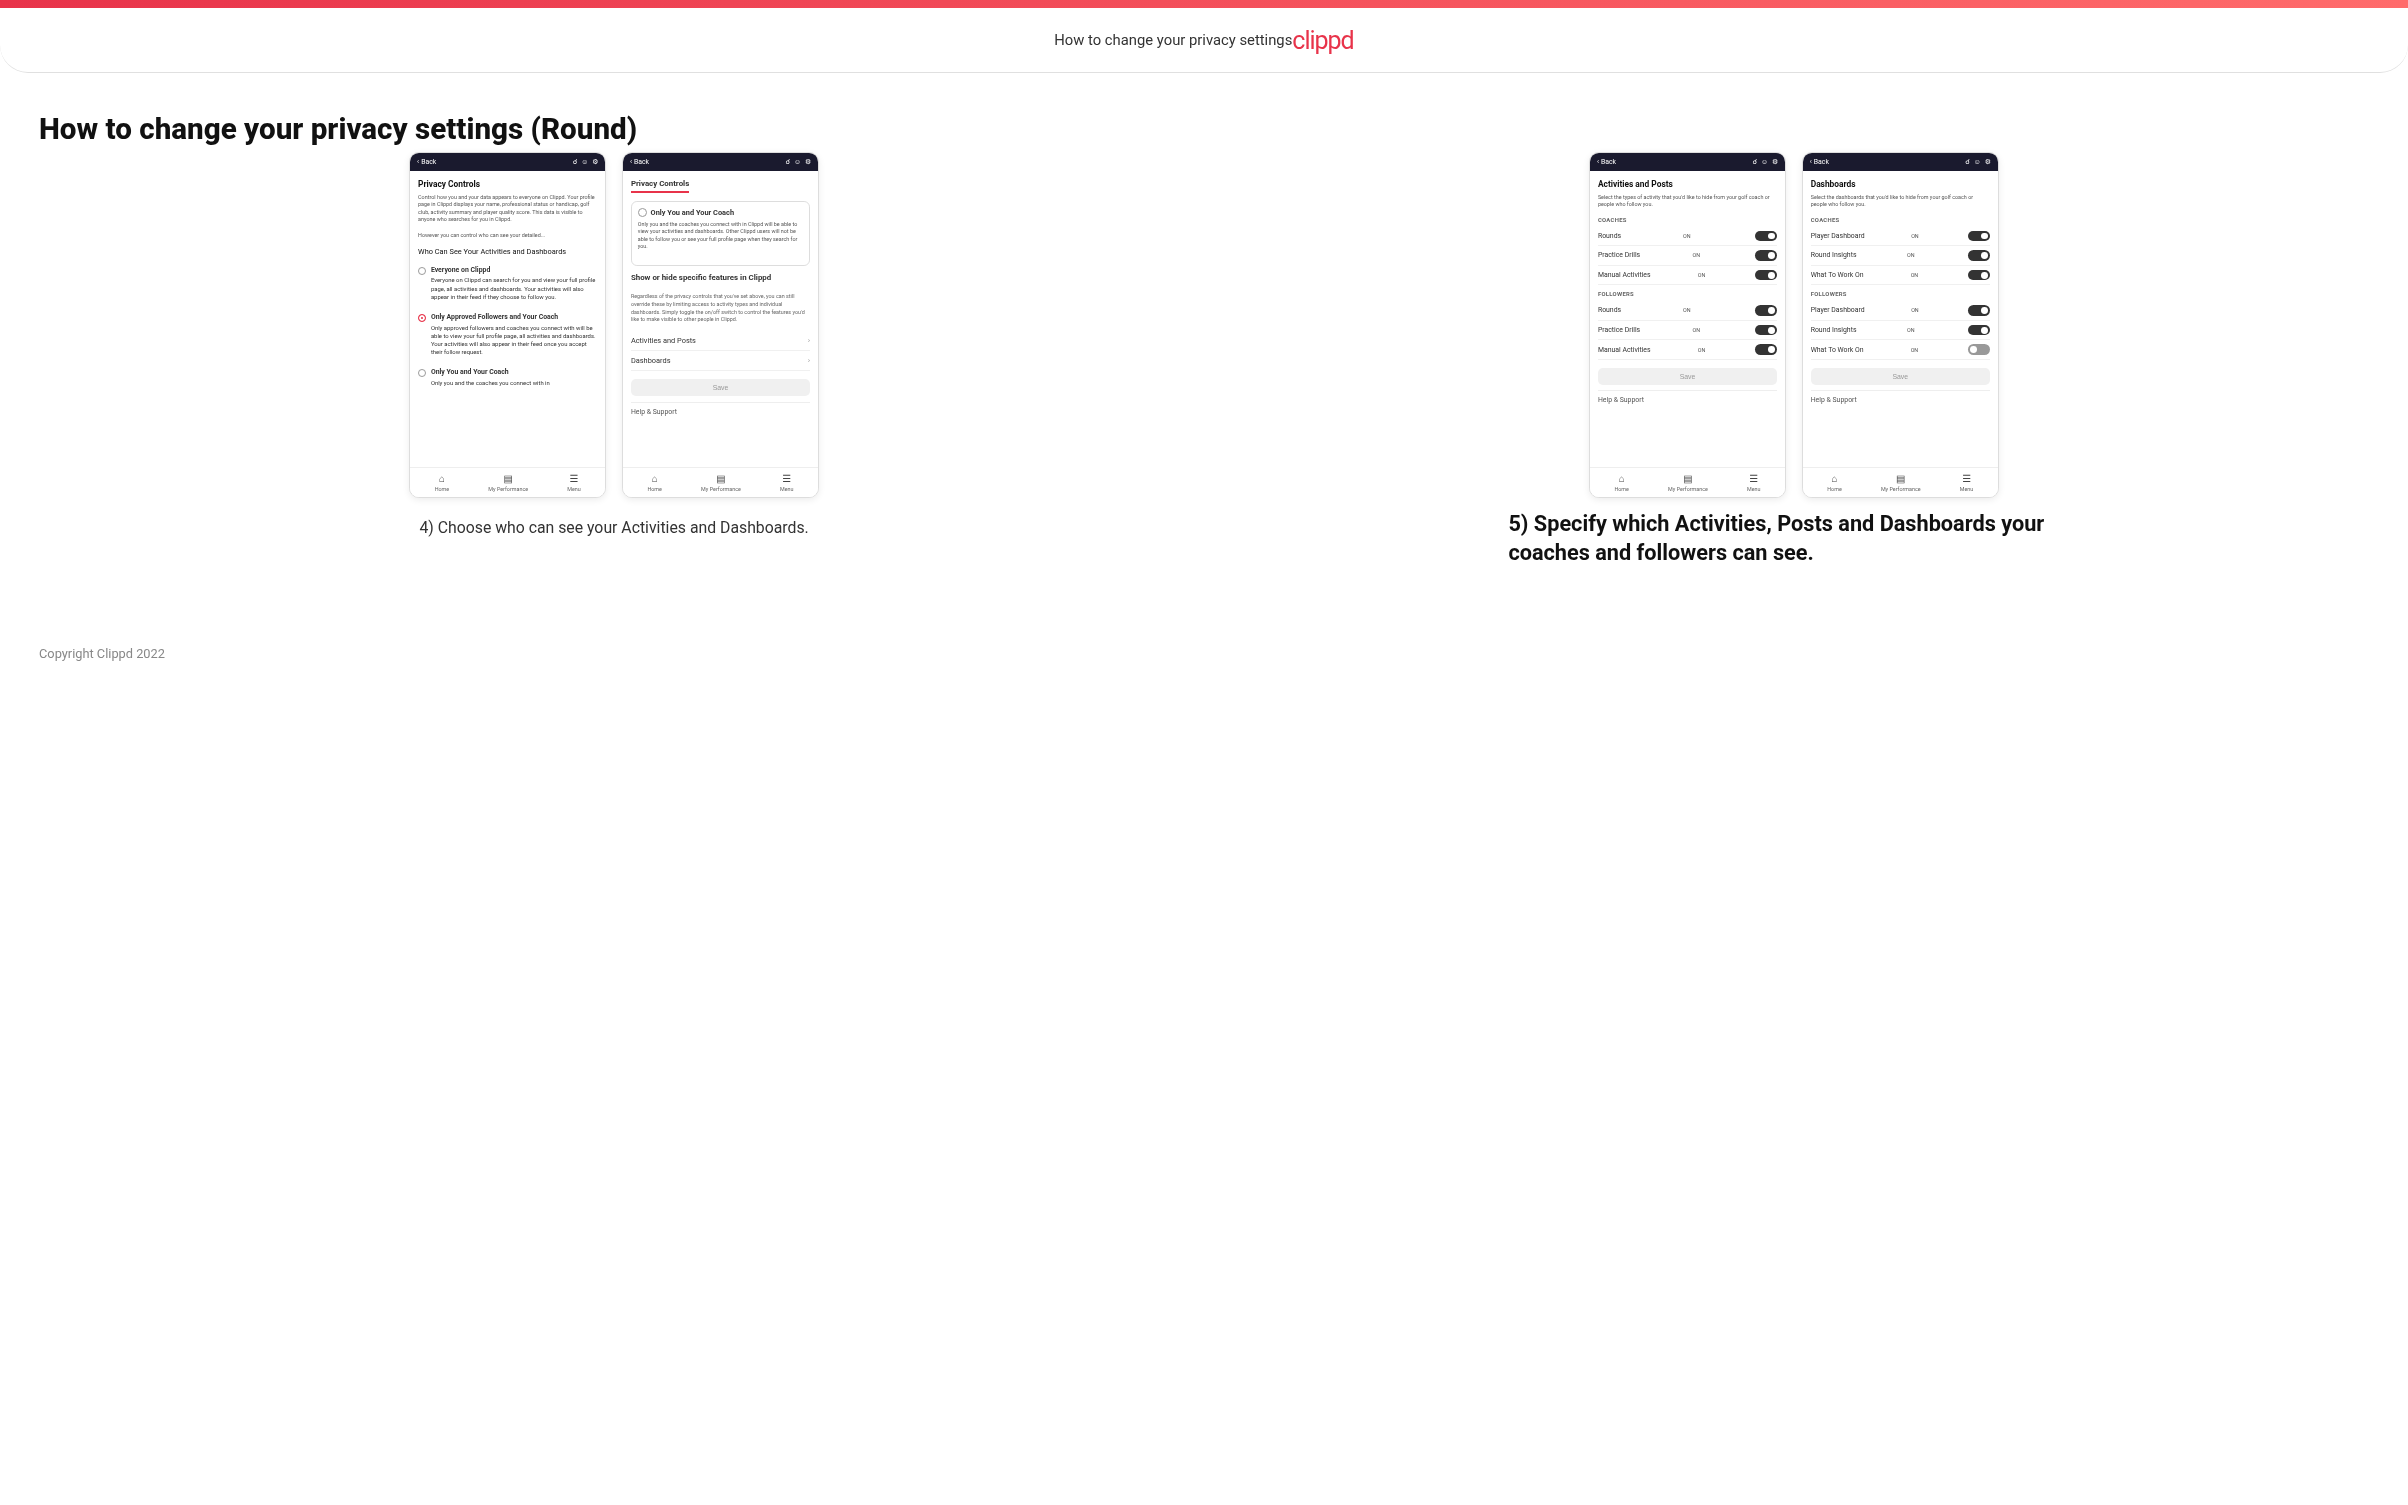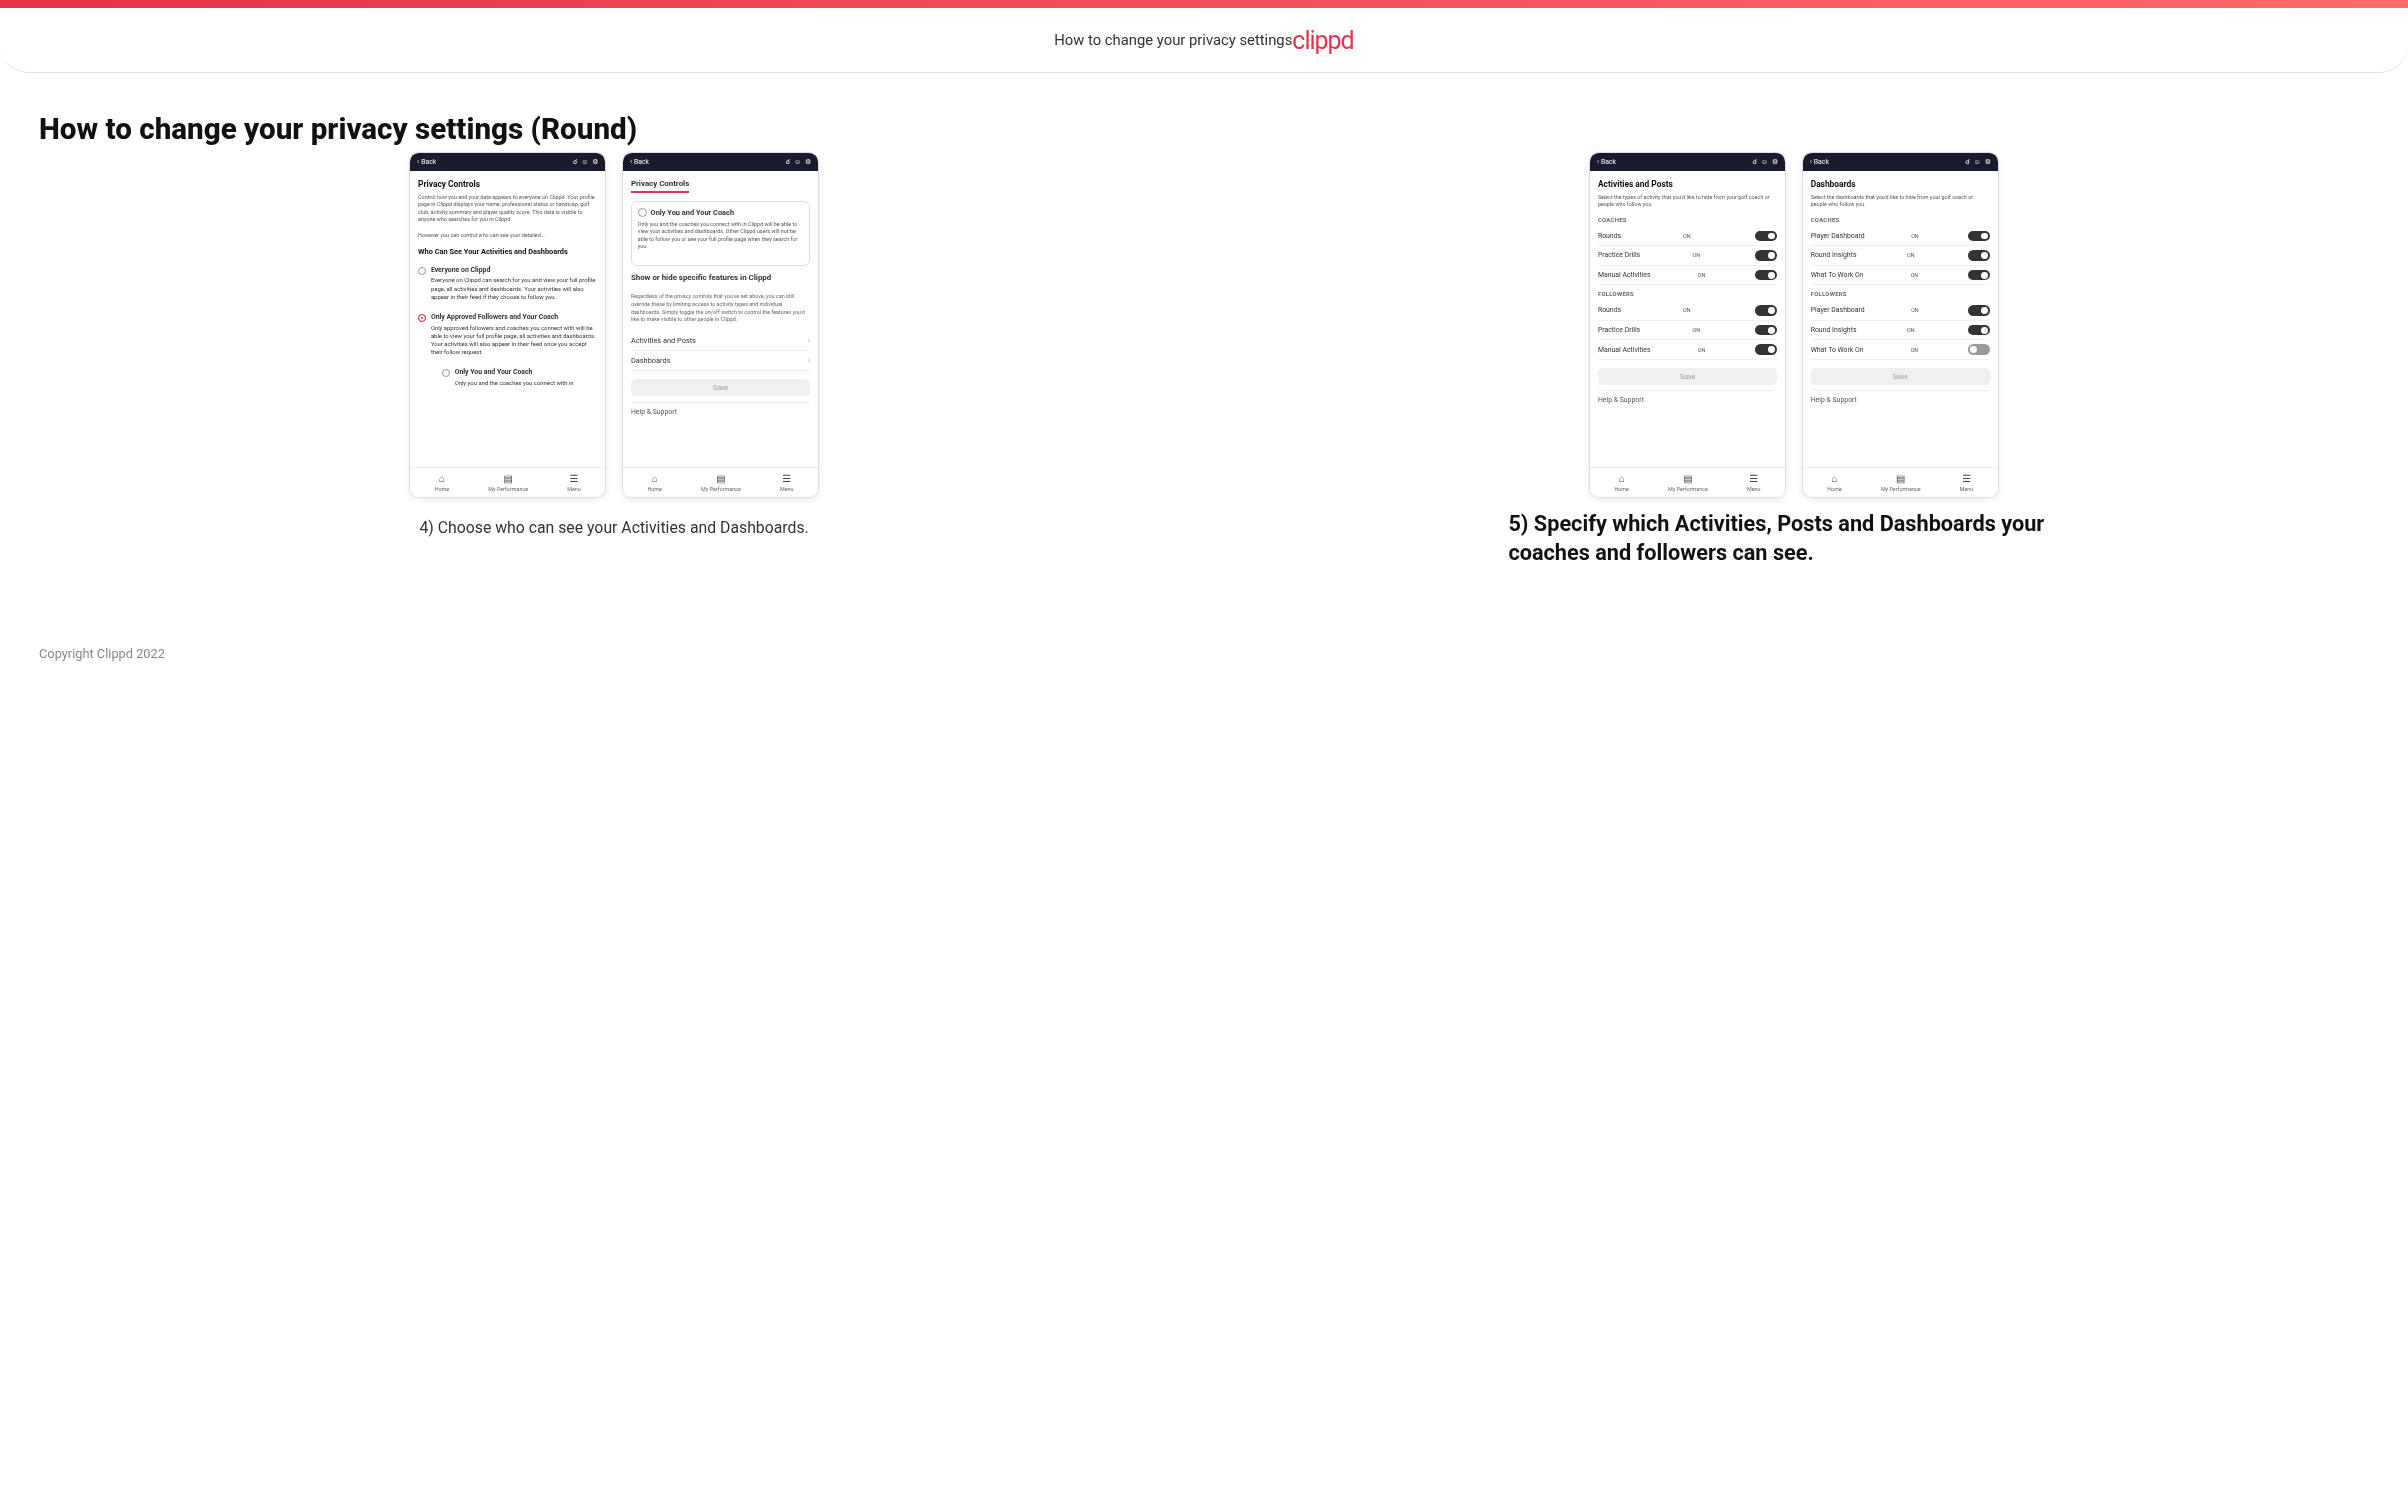--- a/index.html
+++ b/index.html
@@ -172,21 +172,20 @@
     .toggle.off::after {
       right: auto;
       left: 2px;
     }
 
     .radio-option {
       display: flex;
       align-items: flex-start;
       gap: 4.9px;
       padding: 3.9px 0;
-      justify-content: center;
     }
 
     .radio-circle {
       width: 7.9px;
       height: 7.9px;
       border-radius: 50%;
       border: 1.5px solid #999;
       margin-top: 1px;
       flex-shrink: 0;
       background: #fff;
@@ -372,21 +371,21 @@
             </div>
             <div class="icons">
               <span>☌</span>
               <span>☺</span>
               <span>⚙</span>
             </div>
           </div>
           <div class="phone-body">
             <div class="phone-section-title">Privacy Controls</div>
             <div class="phone-body-text">Control how you and your data appears to everyone on Clippd. Your profile page in Clippd displays your name, professional status or handicap, golf club, activity summary and player quality score. This data is visible to anyone who searches for you in Clippd.<br><br>However you can control who can see your detailed...</div>
-            <div style="font-size:7.4px;font-weight:700;color:#111;margin-bottom:5.9px;">Who Can See Your Activities and Dashboards</div>
+            <div style="font-size:7.4px;font-weight:400;color:#111;margin-bottom:5.9px;">Who Can See Your Activities and Dashboards</div>
 
             <div class="radio-option">
               <div class="radio-circle"></div>
               <div class="radio-text">
                 <strong>Everyone on Clippd</strong>
                 Everyone on Clippd can search for you and view your full profile page, all activities and dashboards. Your activities will also appear in their feed if they choose to follow you.
               </div>
             </div>
 
             <div class="radio-option" style="margin-top:3.9px;">

